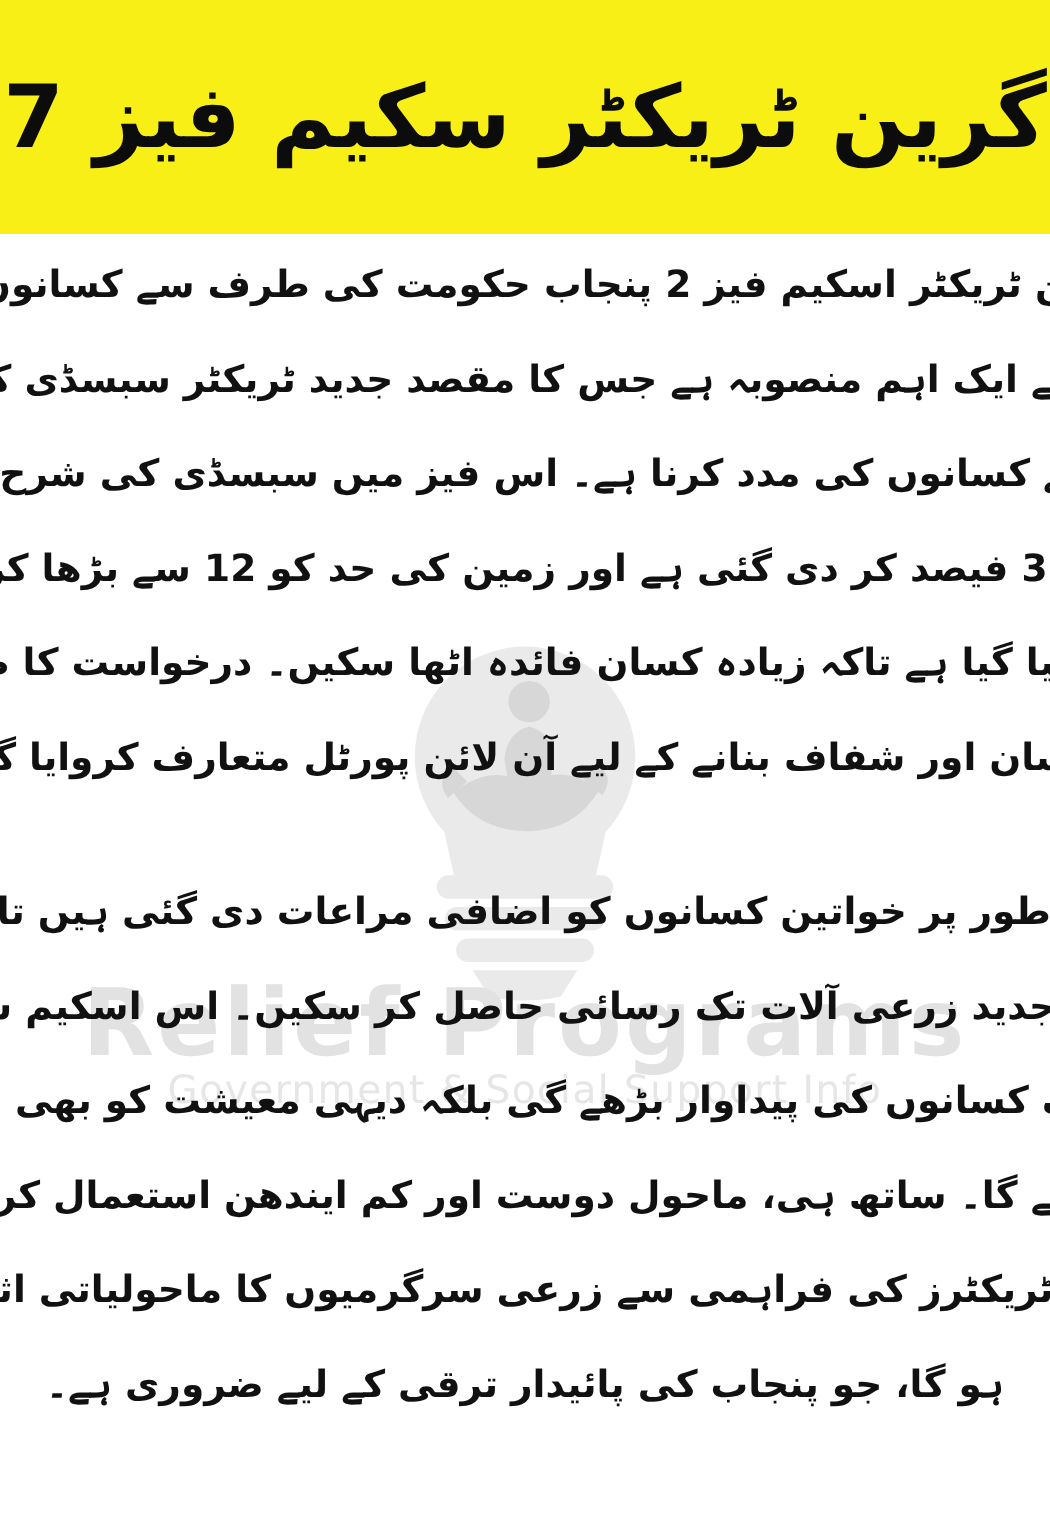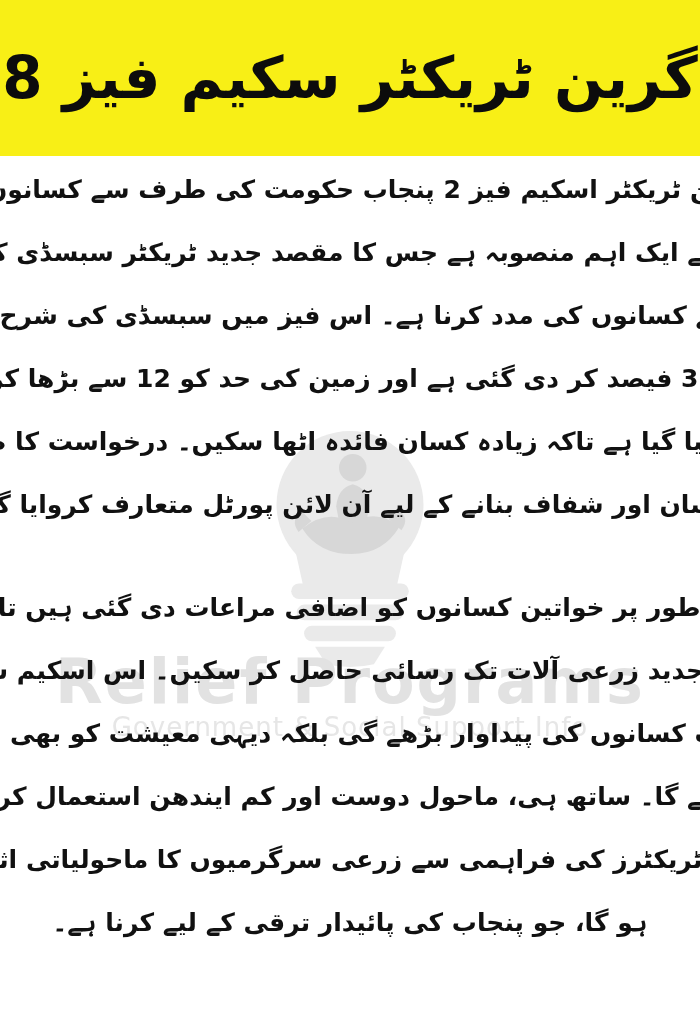--- a/index.html
+++ b/index.html
@@ -85,21 +85,21 @@
     line-height:63px;
   }
   .para-gap{height:40px;}
 </style>
 </head>
 <body>
 
 <div class="page">
 
   <div class="header">
-    <div class="title" dir="rtl">گرین ٹریکٹر سکیم فیز 8</div>
+    <div class="title" dir="rtl">گرین ٹریکٹر سکیم فیز 7</div>
   </div>
 
   <div class="watermark">
     <svg class="wm-bulb" viewBox="0 0 200 270" xmlns="http://www.w3.org/2000/svg">
 
       <circle cx="100" cy="92" r="80" fill="#eaeaea"></circle>
       <path d="M40,140 L160,140 L150,185 L50,185 Z" fill="#eaeaea"></path>
 
       <g fill="#d7d7d7">
         <circle cx="103" cy="52" r="15"></circle>
@@ -130,17 +130,17 @@
     </div>
 
     <div class="para-gap"></div>
 
     <div class="para">
       <div class="line">خاص طور پر خواتین کسانوں کو اضافی مراعات دی گئی ہیں تاکہ وہ</div>
       <div class="line">بھی جدید زرعی آلات تک رسائی حاصل کر سکیں۔ اس اسکیم سے نہ</div>
       <div class="line">صرف کسانوں کی پیداوار بڑھے گی بلکہ دیہی معیشت کو بھی فروغ</div>
       <div class="line">ملے گا۔ ساتھ ہی، ماحول دوست اور کم ایندھن استعمال کرنے</div>
       <div class="line">والے ٹریکٹرز کی فراہمی سے زرعی سرگرمیوں کا ماحولیاتی اثر کم</div>
-      <div class="line">ہو گا، جو پنجاب کی پائیدار ترقی کے لیے کرنا ہے۔</div>
+      <div class="line">ہو گا، جو پنجاب کی پائیدار ترقی کے لیے ضروری ہے۔</div>
     </div>
 
   </div>
 </div>
 
 </body></html>

